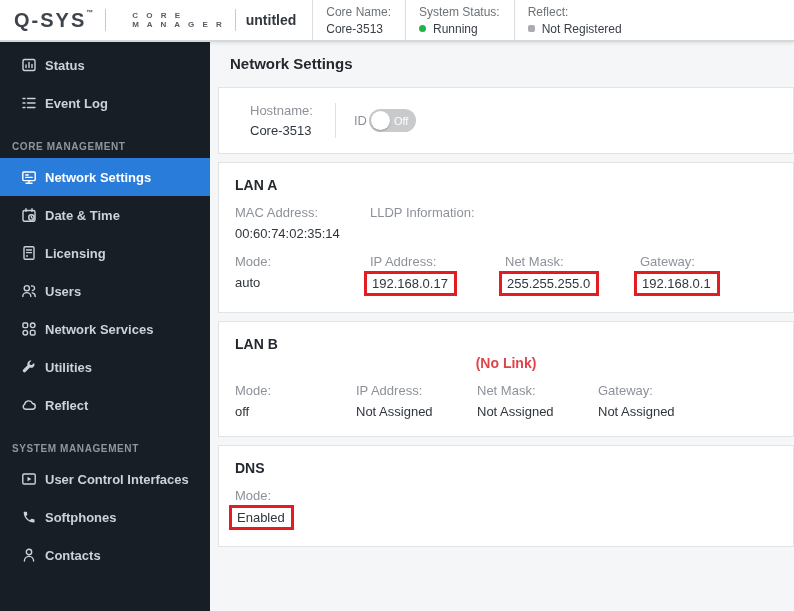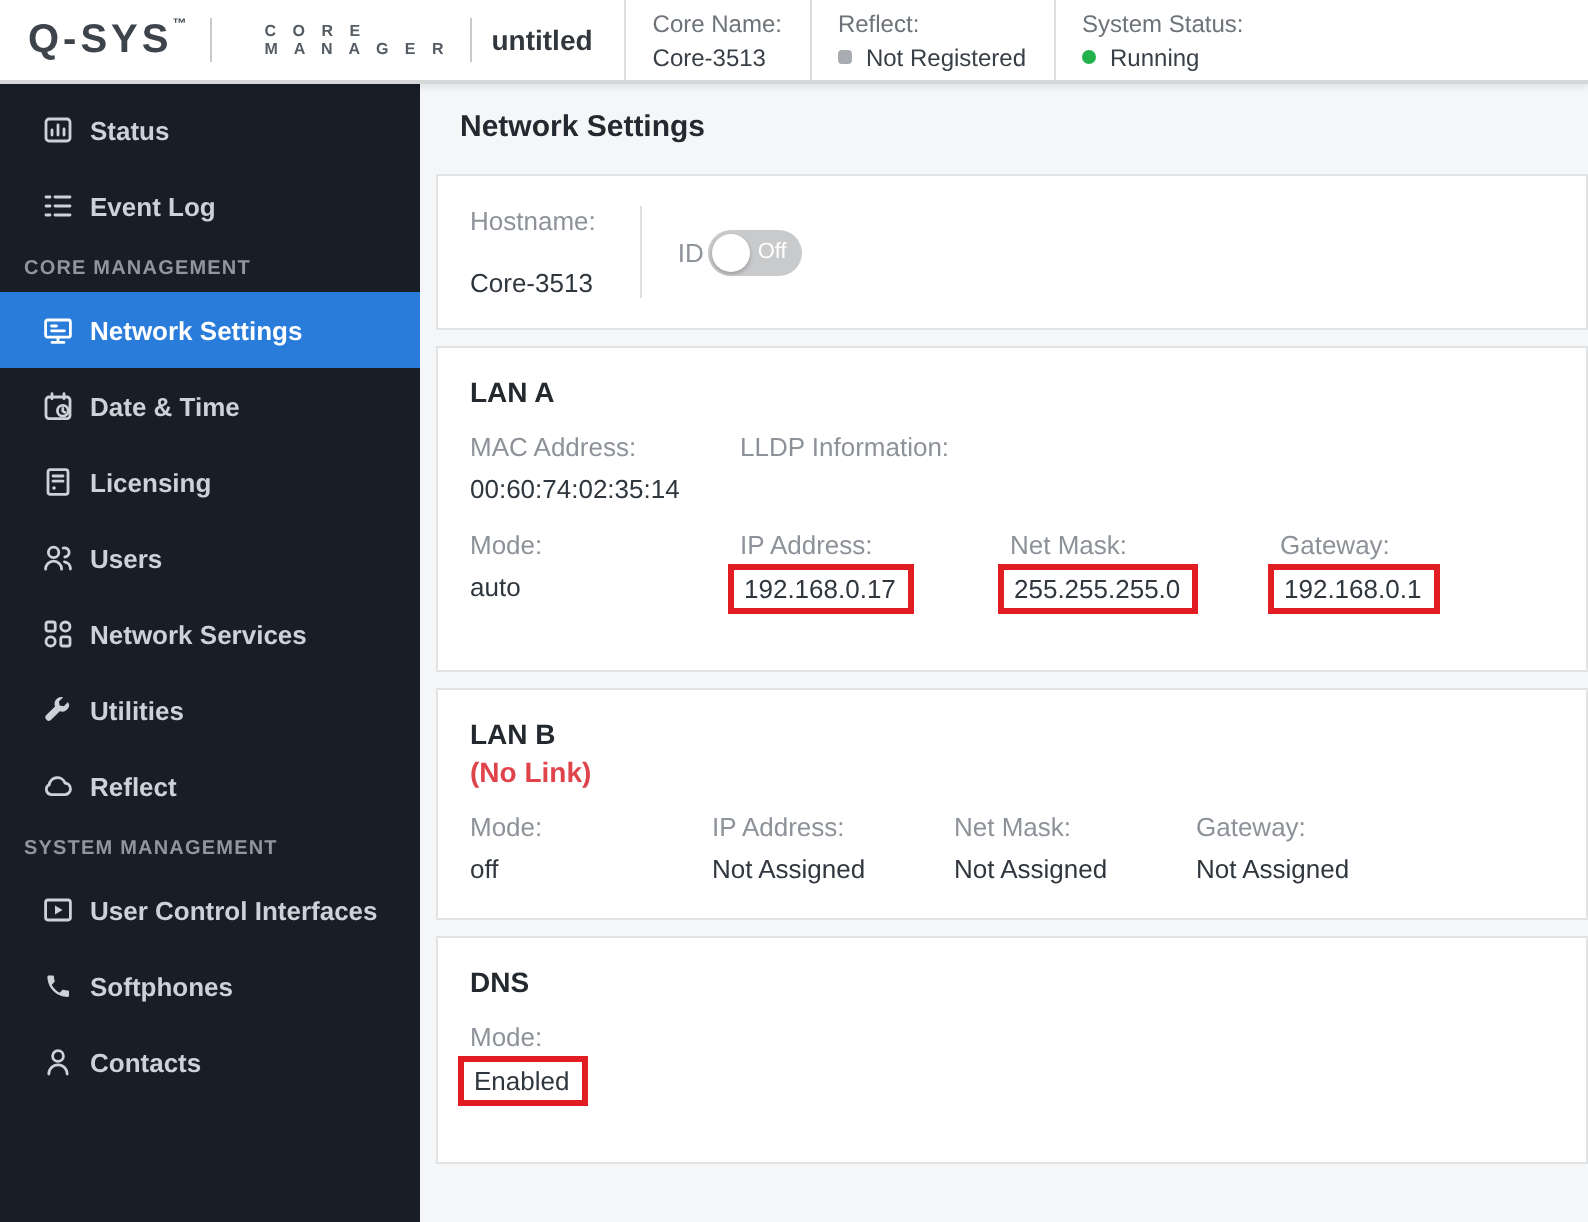--- a/index.html
+++ b/index.html
@@ -41,63 +41,63 @@
   
   .sidebar { width:210px; flex:0 0 210px; background:var(--sidebar-bg); padding-top:4px; overflow:hidden; }
   .nav-item {
     height:38px; display:flex; align-items:center; padding-left:21px;
     color:#ccd2d8; font-size:13px; font-weight:600; cursor:pointer; white-space:nowrap;text-align:center;
   }
   .nav-item .icon { width:16px; height:16px; margin-right:8px; flex:0 0 16px; display:flex; align-items:center; justify-content:center; }
   .nav-item svg { width:16px; height:16px; stroke:currentColor; fill:none; stroke-width:1.4; stroke-linecap:round; stroke-linejoin:round; }
   .nav-item.active { background:var(--accent-blue); color:#ffffff; }
   .nav-section {
-    margin-top:0; height:24px; display:flex; align-items:center; padding-left:12px;
+    margin-top:12px; height:24px; display:flex; align-items:center; padding-left:12px;
     font-size:10px; letter-spacing:0.6px; color:#8f969e; font-weight:600;
   }
 
   
   .content { flex:1; background:#f5f6f8; padding:13px 0 0 0; overflow:hidden; }
   .page-title { font-size:15px; font-weight:700; color:#23292f; margin:0 0 15px 20px; }
   .card {
     background:#ffffff; border:1px solid #e1e3e5; margin:0 0 8px 8px;
     width:calc(100% - 8px);
   }
   .card-pad { padding:14px 16px 16px 16px; }
 
   
   .host-card { display:flex; align-items:center; padding:15px 16px; }
-  .host-block { display:flex; flex-direction:column; gap:16px; padding-right:22px; }
+  .host-block { display:flex; flex-direction:column; gap:5px; padding-right:22px;margin-left:15px; }
   .v-div { width:1px; align-self:stretch; background:#dddfe1; }
   .id-block { display:flex; align-items:center; gap:2px; padding-left:18px; }
   .lbl { color:#8d9299; font-size:13px; }
   .val { color:#2f363d; font-size:13px; }
   .toggle {
     width:47px; height:23px; background:#c9cacc; border-radius:12px;
     display:flex; align-items:center; cursor:pointer; position:relative;
   }
   .toggle-knob {
     width:19px; height:19px; border-radius:50%; background:#ffffff; margin-left:2px;
     box-shadow:0 1px 2px rgba(0,0,0,0.25);
   }
   .toggle-text { color:#ffffff; font-size:11px; margin-left:4px; }
 
   
   .sec-title { font-size:14px; font-weight:700; color:#23292f; }
-  .no-link { font-size:14px; font-weight:700; color:var(--no-link-red); margin-top:3px; }
+  .no-link { font-size:14px; font-weight:700; color:var(--no-link-red); margin-top:3px;text-align:center; }
   .field-row { display:flex; margin-top:12px; }
   .field { display:flex; flex-direction:column; gap:6px; }
   .cols-135 .field { width:135px; }
   .cols-121 .field { width:121px; }
   .cols-112 .field { width:112px; }
   .field .val { min-height:16px; }
   .red-box {
     display:inline-block; align-self:flex-start;
     border:3px solid var(--annotation-red);
-    padding:2px 6px 2px 5px; margin:-4px 0 12px -6px;
+    padding:2px 6px 2px 5px; margin:-4px 0 0 -6px;
   }
 </style>
 </head>
 <body>
 
 <div class="app">
 
   <div class="header">
     <div class="logo-block">
       <span class="logo-qsys"><span>Q-SYS</span><span class="logo-tm">™</span></span>
@@ -109,32 +109,32 @@
       <span class="logo-div"></span>
       <span class="design-name">untitled</span>
     </div>
 
     <div class="hdr-group">
       <span class="hdr-label">Core Name:</span>
       <span class="hdr-value">Core-3513</span>
     </div>
 
     <div class="hdr-group">
+      <span class="hdr-label">System Status:</span>
+      <span class="hdr-value">
+        <span class="dot dot-green"></span>
+        <span>Running</span>
+      </span>
+    </div>
+
+    <div class="hdr-group">
       <span class="hdr-label">Reflect:</span>
       <span class="hdr-value">
         <span class="dot dot-gray"></span>
         <span>Not Registered</span>
-      </span>
-    </div>
-
-    <div class="hdr-group">
-      <span class="hdr-label">System Status:</span>
-      <span class="hdr-value">
-        <span class="dot dot-green"></span>
-        <span>Running</span>
       </span>
     </div>
   </div>
 
   <div class="body-row">
 
     <div class="sidebar">
 
       <div class="nav-item">
         <span class="icon">

